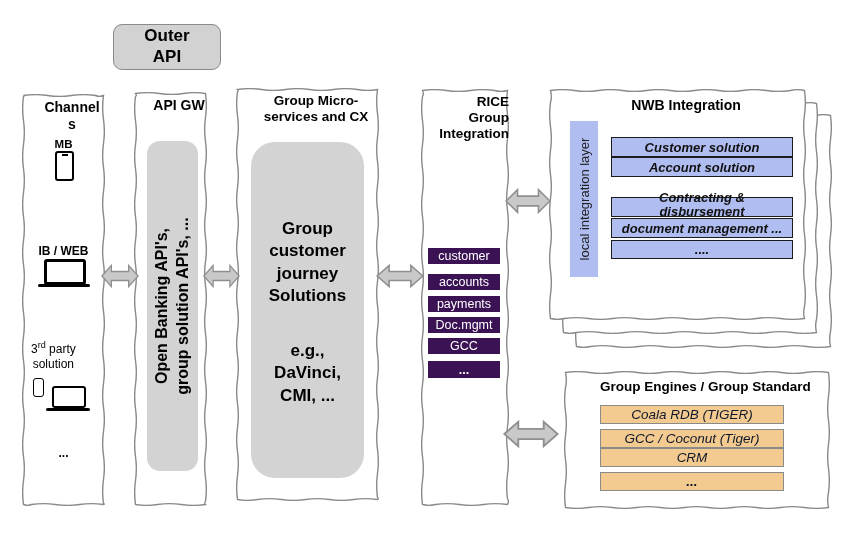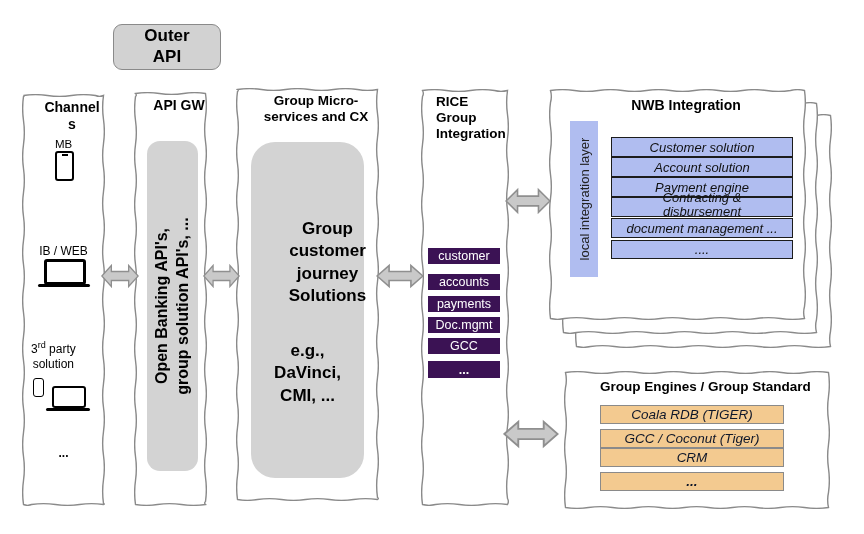--- a/index.html
+++ b/index.html
@@ -9,34 +9,34 @@
   .banner{position:absolute;background:#d2d2d2;border:1.6px solid #8a8a8a;border-radius:9px;
           display:flex;align-items:center;justify-content:center;text-align:center;
           font-weight:bold;font-size:17px;line-height:1.22;white-space:pre-line;}
 
   .torn{position:absolute;}
   .torn-svg{position:absolute;left:0;top:0;}
 
   .panel-title{position:absolute;left:17px;right:0;font-weight:bold;font-size:13.5px;
                text-align:center;white-space:pre-line;line-height:1.18;}
   .label{position:absolute;font-size:12px;white-space:pre-line;text-align:center;}
-  .center{left:0;right:0;text-align:center;}
+  .center{left:0;right:0;text-align:center;font-weight:bold;}
 
   .grayrect{position:absolute;background:#d3d3d3;border-radius:16px;}
   .vtext{position:absolute;transform:rotate(-90deg);text-align:center;white-space:pre-line;
          display:flex;align-items:center;justify-content:center;}
   .apigw-body{font-weight:bold;font-size:16px;line-height:1.3;}
   .micro-body{position:absolute;text-align:center;font-weight:bold;font-size:17px;
               line-height:1.32;white-space:pre-line;}
 
   .pbox{position:absolute;background:#3b1254;color:#fff;font-size:12.5px;
         display:flex;align-items:center;justify-content:center;}
   .bluebox{position:absolute;background:#b0bdf0;border:1px solid #1c1c1c;
            display:flex;align-items:center;justify-content:center;
-           font-style:italic;font-size:13px;color:#111;}
+           font-style:italic;font-size:13px;color:#111;font-weight:bold;}
   .bluebox .overflow-label{position:absolute;top:-7px;left:0;right:0;text-align:center;
            line-height:14px;white-space:pre-line;}
   .localbar{position:absolute;background:#b0bdf0;}
   .obox{position:absolute;background:#f3ca90;border:1px solid #8a8a8a;
         display:flex;align-items:center;justify-content:center;
         font-style:italic;font-size:13.5px;color:#0f172a;}
 
   .phone{position:absolute;border:2px solid #000;border-radius:3px;background:#fff;}
   .phone .notch{position:absolute;top:1px;left:50%;transform:translateX(-50%);
                 width:6px;height:2px;background:#000;}
@@ -85,34 +85,34 @@
 group solution API's, ...</div>
   </div>
 
   <div class="torn" style="left:236px;top:88px;width:143px;height:413px;">
       <svg width="143" height="413" class="torn-svg">
         <path d="M1.5,1.5 Q13.5,-0.19999999999999996 25.5,1.5 Q37.5,3.2 49.5,1.5 Q61.5,-0.19999999999999996 73.5,1.5 Q85.5,3.2 97.5,1.5 Q109.5,-0.19999999999999996 121.5,1.5 Q131.5,3.2 141.5,1.5 Q139.8,13.5 141.5,25.5 Q143.2,37.5 141.5,49.5 Q139.8,61.5 141.5,73.5 Q143.2,85.5 141.5,97.5 Q139.8,109.5 141.5,121.5 Q143.2,133.5 141.5,145.5 Q139.8,157.5 141.5,169.5 Q143.2,181.5 141.5,193.5 Q139.8,205.5 141.5,217.5 Q143.2,229.5 141.5,241.5 Q139.8,253.5 141.5,265.5 Q143.2,277.5 141.5,289.5 Q139.8,301.5 141.5,313.5 Q143.2,325.5 141.5,337.5 Q139.8,349.5 141.5,361.5 Q143.2,373.5 141.5,385.5 Q139.8,397.5 141.5,409.5 Q143.2,410.5 141.5,411.5 Q129.5,409.8 117.5,411.5 Q105.5,413.2 93.5,411.5 Q81.5,409.8 69.5,411.5 Q57.5,413.2 45.5,411.5 Q33.5,409.8 21.5,411.5 Q11.5,413.2 1.5,411.5 Q-0.19999999999999996,399.5 1.5,387.5 Q3.2,375.5 1.5,363.5 Q-0.19999999999999996,351.5 1.5,339.5 Q3.2,327.5 1.5,315.5 Q-0.19999999999999996,303.5 1.5,291.5 Q3.2,279.5 1.5,267.5 Q-0.19999999999999996,255.5 1.5,243.5 Q3.2,231.5 1.5,219.5 Q-0.19999999999999996,207.5 1.5,195.5 Q3.2,183.5 1.5,171.5 Q-0.19999999999999996,159.5 1.5,147.5 Q3.2,135.5 1.5,123.5 Q-0.19999999999999996,111.5 1.5,99.5 Q3.2,87.5 1.5,75.5 Q-0.19999999999999996,63.5 1.5,51.5 Q3.2,39.5 1.5,27.5 Q-0.19999999999999996,15.5 1.5,3.5 Q3.2,2.5 1.5,1.5 Z" fill="#ffffff" stroke="#8a8a8a" stroke-width="1.4"></path>
       </svg>
     <div class="panel-title" style="top:5px;">Group Micro-
 services and CX</div>
     <div class="grayrect" style="left:15px;top:54px;width:113px;height:336px;border-radius:24px;"></div>
-    <div class="micro-body" style="left:15px;top:130px;width:113px;padding-left:20px;">Group
+    <div class="micro-body" style="left:15px;top:130px;width:113px;">Group
 customer
 journey
 Solutions</div>
     <div class="micro-body" style="left:15px;top:252px;width:113px;">e.g.,
 DaVinci,
 CMI, ...</div>
   </div>
 
   <div class="torn" style="left:421px;top:89px;width:88px;height:417px;">
       <svg width="88" height="417" class="torn-svg">
         <path d="M1.5,1.5 Q13.5,-0.19999999999999996 25.5,1.5 Q37.5,3.2 49.5,1.5 Q61.5,-0.19999999999999996 73.5,1.5 Q80,3.2 86.5,1.5 Q84.8,13.5 86.5,25.5 Q88.2,37.5 86.5,49.5 Q84.8,61.5 86.5,73.5 Q88.2,85.5 86.5,97.5 Q84.8,109.5 86.5,121.5 Q88.2,133.5 86.5,145.5 Q84.8,157.5 86.5,169.5 Q88.2,181.5 86.5,193.5 Q84.8,205.5 86.5,217.5 Q88.2,229.5 86.5,241.5 Q84.8,253.5 86.5,265.5 Q88.2,277.5 86.5,289.5 Q84.8,301.5 86.5,313.5 Q88.2,325.5 86.5,337.5 Q84.8,349.5 86.5,361.5 Q88.2,373.5 86.5,385.5 Q84.8,397.5 86.5,409.5 Q88.2,412.5 86.5,415.5 Q74.5,413.8 62.5,415.5 Q50.5,417.2 38.5,415.5 Q26.5,413.8 14.5,415.5 Q8,417.2 1.5,415.5 Q-0.19999999999999996,403.5 1.5,391.5 Q3.2,379.5 1.5,367.5 Q-0.19999999999999996,355.5 1.5,343.5 Q3.2,331.5 1.5,319.5 Q-0.19999999999999996,307.5 1.5,295.5 Q3.2,283.5 1.5,271.5 Q-0.19999999999999996,259.5 1.5,247.5 Q3.2,235.5 1.5,223.5 Q-0.19999999999999996,211.5 1.5,199.5 Q3.2,187.5 1.5,175.5 Q-0.19999999999999996,163.5 1.5,151.5 Q3.2,139.5 1.5,127.5 Q-0.19999999999999996,115.5 1.5,103.5 Q3.2,91.5 1.5,79.5 Q-0.19999999999999996,67.5 1.5,55.5 Q3.2,43.5 1.5,31.5 Q-0.19999999999999996,19.5 1.5,7.5 Q3.2,4.5 1.5,1.5 Z" fill="#ffffff" stroke="#8a8a8a" stroke-width="1.4"></path>
       </svg>
-    <div class="panel-title" style="top:5px;left:15px;right:auto;text-align:left;">RICE Group
+    <div class="panel-title" style="top:5px;left:15px;right:auto;text-align:right;">RICE Group
 Integration</div>
     <div class="pbox" style="left:7px;top:159px;width:72px;height:16px;">customer</div>
     <div class="pbox" style="left:7px;top:185px;width:72px;height:16px;">accounts</div>
     <div class="pbox" style="left:7px;top:207px;width:72px;height:16px;">payments</div>
     <div class="pbox" style="left:7px;top:228px;width:72px;height:16px;">Doc.mgmt</div>
     <div class="pbox" style="left:7px;top:249px;width:72px;height:16px;">GCC</div>
     <div class="pbox" style="left:7px;top:272px;width:72px;height:17px;font-weight:bold;">...</div>
   </div>
 
   <div class="torn" style="left:575px;top:114px;width:257px;height:234px;">
@@ -127,21 +127,20 @@
     </div>
   <div class="torn" style="left:549px;top:89px;width:257px;height:231px;">
       <svg width="257" height="231" class="torn-svg">
         <path d="M1.5,1.5 Q13.5,-0.19999999999999996 25.5,1.5 Q37.5,3.2 49.5,1.5 Q61.5,-0.19999999999999996 73.5,1.5 Q85.5,3.2 97.5,1.5 Q109.5,-0.19999999999999996 121.5,1.5 Q133.5,3.2 145.5,1.5 Q157.5,-0.19999999999999996 169.5,1.5 Q181.5,3.2 193.5,1.5 Q205.5,-0.19999999999999996 217.5,1.5 Q229.5,3.2 241.5,1.5 Q248.5,-0.19999999999999996 255.5,1.5 Q257.2,13.5 255.5,25.5 Q253.8,37.5 255.5,49.5 Q257.2,61.5 255.5,73.5 Q253.8,85.5 255.5,97.5 Q257.2,109.5 255.5,121.5 Q253.8,133.5 255.5,145.5 Q257.2,157.5 255.5,169.5 Q253.8,181.5 255.5,193.5 Q257.2,205.5 255.5,217.5 Q253.8,223.5 255.5,229.5 Q243.5,231.2 231.5,229.5 Q219.5,227.8 207.5,229.5 Q195.5,231.2 183.5,229.5 Q171.5,227.8 159.5,229.5 Q147.5,231.2 135.5,229.5 Q123.5,227.8 111.5,229.5 Q99.5,231.2 87.5,229.5 Q75.5,227.8 63.5,229.5 Q51.5,231.2 39.5,229.5 Q27.5,227.8 15.5,229.5 Q8.5,231.2 1.5,229.5 Q-0.19999999999999996,217.5 1.5,205.5 Q3.2,193.5 1.5,181.5 Q-0.19999999999999996,169.5 1.5,157.5 Q3.2,145.5 1.5,133.5 Q-0.19999999999999996,121.5 1.5,109.5 Q3.2,97.5 1.5,85.5 Q-0.19999999999999996,73.5 1.5,61.5 Q3.2,49.5 1.5,37.5 Q-0.19999999999999996,25.5 1.5,13.5 Q3.2,7.5 1.5,1.5 Z" fill="#ffffff" stroke="#8a8a8a" stroke-width="1.4"></path>
       </svg>
     <div class="panel-title" style="top:8px;font-size:14px;">NWB Integration</div>
     <div class="localbar" style="left:21px;top:32px;width:28px;height:156px;"></div>
     <div class="vtext" style="left:-45px;top:97px;width:160px;height:26px;font-size:13px;color:#222;">local integration layer</div>
     <div class="bluebox" style="left:62px;top:48px;width:180px;height:18px;">Customer solution</div>
     <div class="bluebox" style="left:62px;top:68px;width:180px;height:18px;">Account solution</div>
-    <div class="bluebox" style="left:62px;top:88px;width:180px;height:18px;">Payment engine</div>
     <div class="bluebox" style="left:62px;top:108px;width:180px;height:18px;">
         <span class="overflow-label">Contracting &amp;
 disbursement</span>
       </div>
     <div class="bluebox" style="left:62px;top:129px;width:180px;height:18px;">document management ...</div>
     <div class="bluebox" style="left:62px;top:151px;width:180px;height:17px;">....</div>
   </div>
 
   <div class="torn" style="left:564px;top:371px;width:266px;height:138px;">
       <svg width="266" height="138" class="torn-svg">

